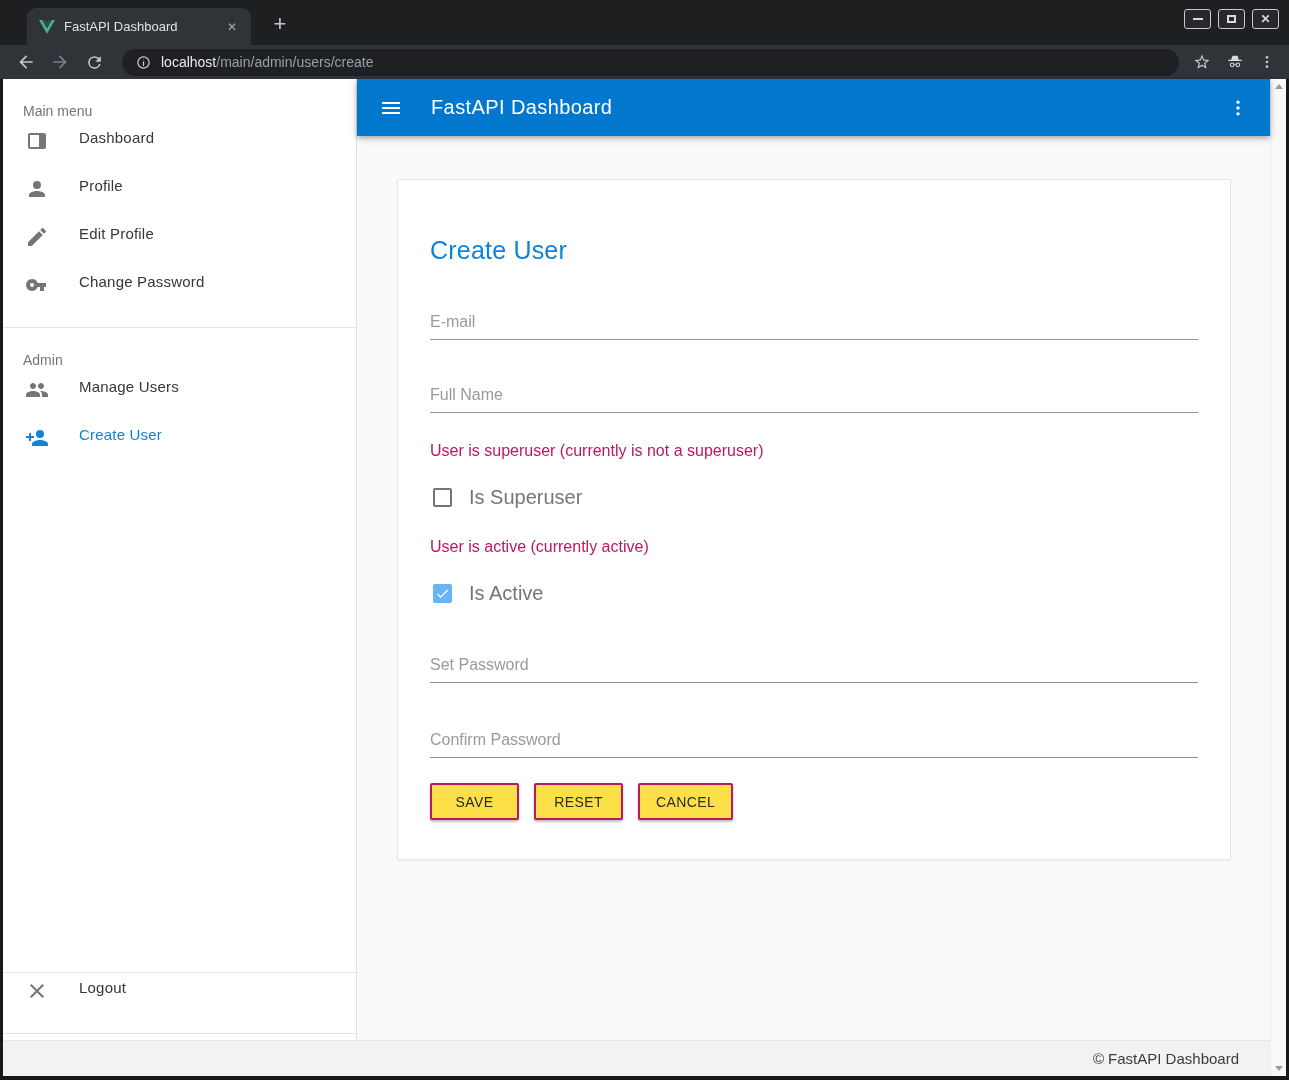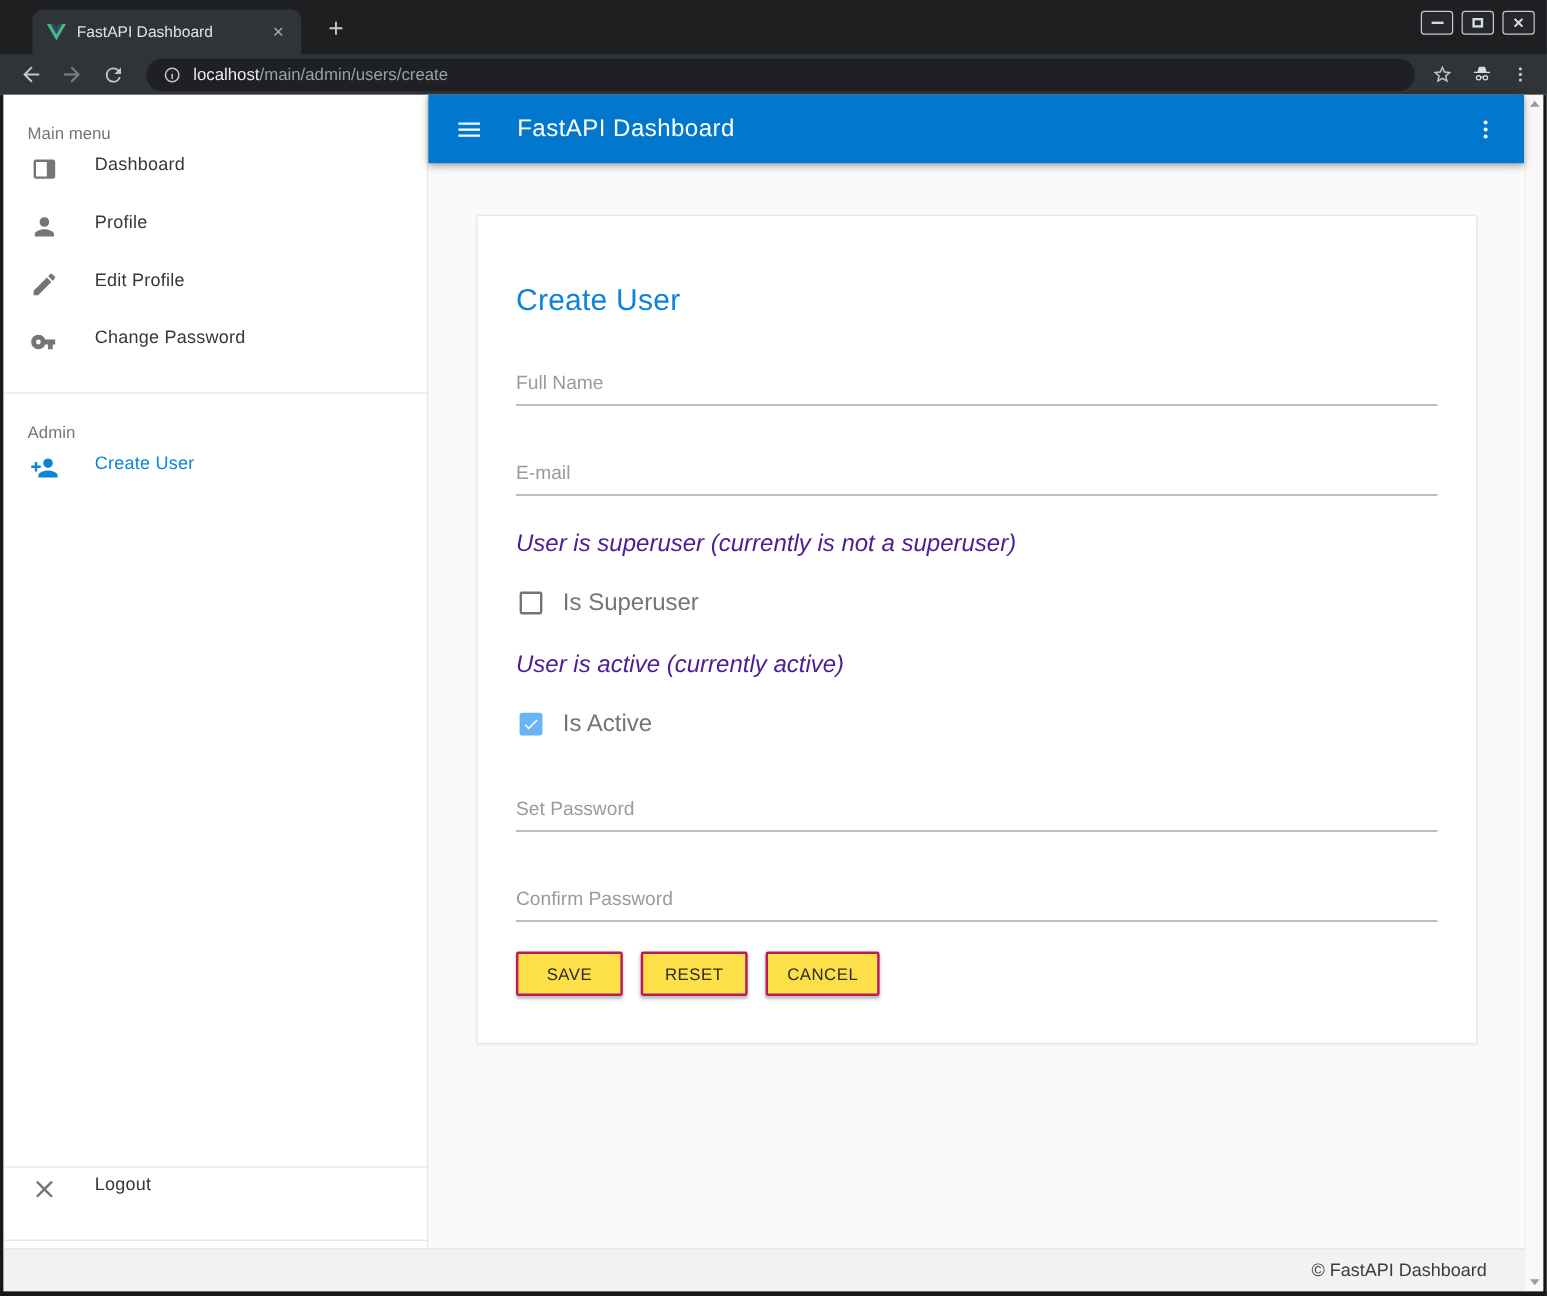--- a/index.html
+++ b/index.html
@@ -83,21 +83,21 @@
   }
   .card h1 { font-size:25px; font-weight:500; color:#0d84d8; margin-top:32px; letter-spacing:.2px; }
   .mat-input {
     display:block; width:100%; border:none; border-bottom:1px solid #949494; background:transparent;
     font-family:"Liberation Sans", sans-serif; font-size:16px; color:#212121;
     padding:4px 0 8px 0; outline:none;
   }
   .mat-input::placeholder { color:#9a9a9a; opacity:1; }
   .f-fullname { margin-top:42px; }
   .f-email { margin-top:44px; }
-  .helper { margin-top:29px; font-size:20px; color:#4c1d95;font-style:italic; }
+  .helper { margin-top:29px; font-size:16px; color:#be185d; }
   .check-row { margin-top:26px; display:flex; align-items:center; padding-left:3px; }
   .checkbox {
     width:19px; height:19px; border:2px solid #757575; border-radius:2px; background:#fff;
     display:flex; align-items:center; justify-content:center; flex:0 0 auto;
   }
   .checkbox svg { display:none; width:15px; height:15px; fill:#fff; }
   .checkbox.checked { background:#68b4f4; border-color:#68b4f4; }
   .checkbox.checked svg { display:block; }
   .check-lbl { font-size:20px; color:#757575; margin-left:17px; }
   .f-setpass { margin-top:47px; }
@@ -247,20 +247,28 @@
               <svg viewBox="0 0 24 24">
                   <path d="M12.65 10A6 6 0 0 0 7 6a6 6 0 1 0 5.65 8H15v4h4v-4h2v-4h-8.35zM7 14a2 2 0 1 1 0-4 2 2 0 0 1 0 4z"></path>
                 </svg>
             </span>
             <span class="lbl">Change Password</span>
           </div>
 
           <div class="divider"></div>
           <div class="side-label">Admin</div>
 
+          <div class="side-item">
+            <span class="ic">
+              <svg viewBox="0 0 24 24">
+                  <path d="M16 11c1.66 0 2.99-1.34 2.99-3S17.66 5 16 5s-3 1.34-3 3 1.34 3 3 3zm-8 0c1.66 0 2.99-1.34 2.99-3S9.66 5 8 5 5 6.34 5 8s1.34 3 3 3zm0 2c-2.33 0-7 1.17-7 3.5V19h14v-2.5c0-2.33-4.67-3.5-7-3.5zm8 0c-.29 0-.62.02-.97.05 1.16.84 1.97 1.97 1.97 3.45V19h6v-2.5c0-2.33-4.67-3.5-7-3.5z"></path>
+                </svg>
+            </span>
+            <span class="lbl">Manage Users</span>
+          </div>
 
           <div class="side-item active">
             <span class="ic">
               <svg viewBox="0 0 24 24">
                   <path d="M15 12a4 4 0 1 0 0-8 4 4 0 0 0 0 8zM6 10V7H4v3H1v2h3v3h2v-3h3v-2H6zm9 4c-2.67 0-8 1.34-8 4v2h16v-2c0-2.66-5.33-4-8-4z"></path>
                 </svg>
             </span>
             <span class="lbl">Create User</span>
           </div>
 
@@ -292,23 +300,23 @@
                   <circle cx="12" cy="12" r="2"></circle>
                   <circle cx="12" cy="19" r="2"></circle>
                 </svg>
             </span>
           </div>
 
           <div class="workspace">
             <section class="card">
               <h1>Create User</h1>
 
+              <input class="mat-input f-email" type="text" placeholder="E-mail" style="">
+
               <input class="mat-input f-fullname" type="text" placeholder="Full Name" style="">
-
-              <input class="mat-input f-email" type="text" placeholder="E-mail" style="">
 
               <div class="helper">User is superuser (currently is not a superuser)</div>
               <div class="check-row">
                 <span class="checkbox">
                   
                 </span>
                 <span class="check-lbl">Is Superuser</span>
               </div>
 
               <div class="helper">User is active (currently active)</div>

